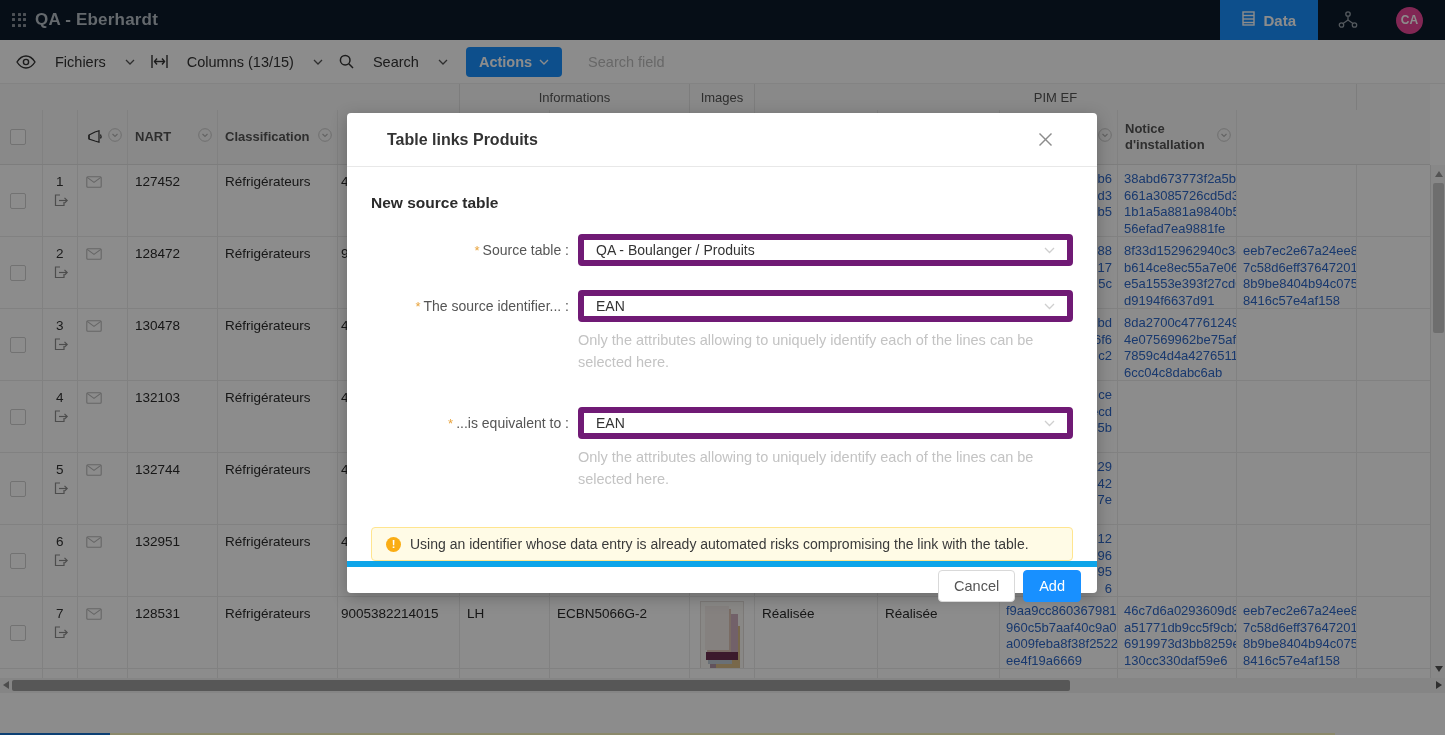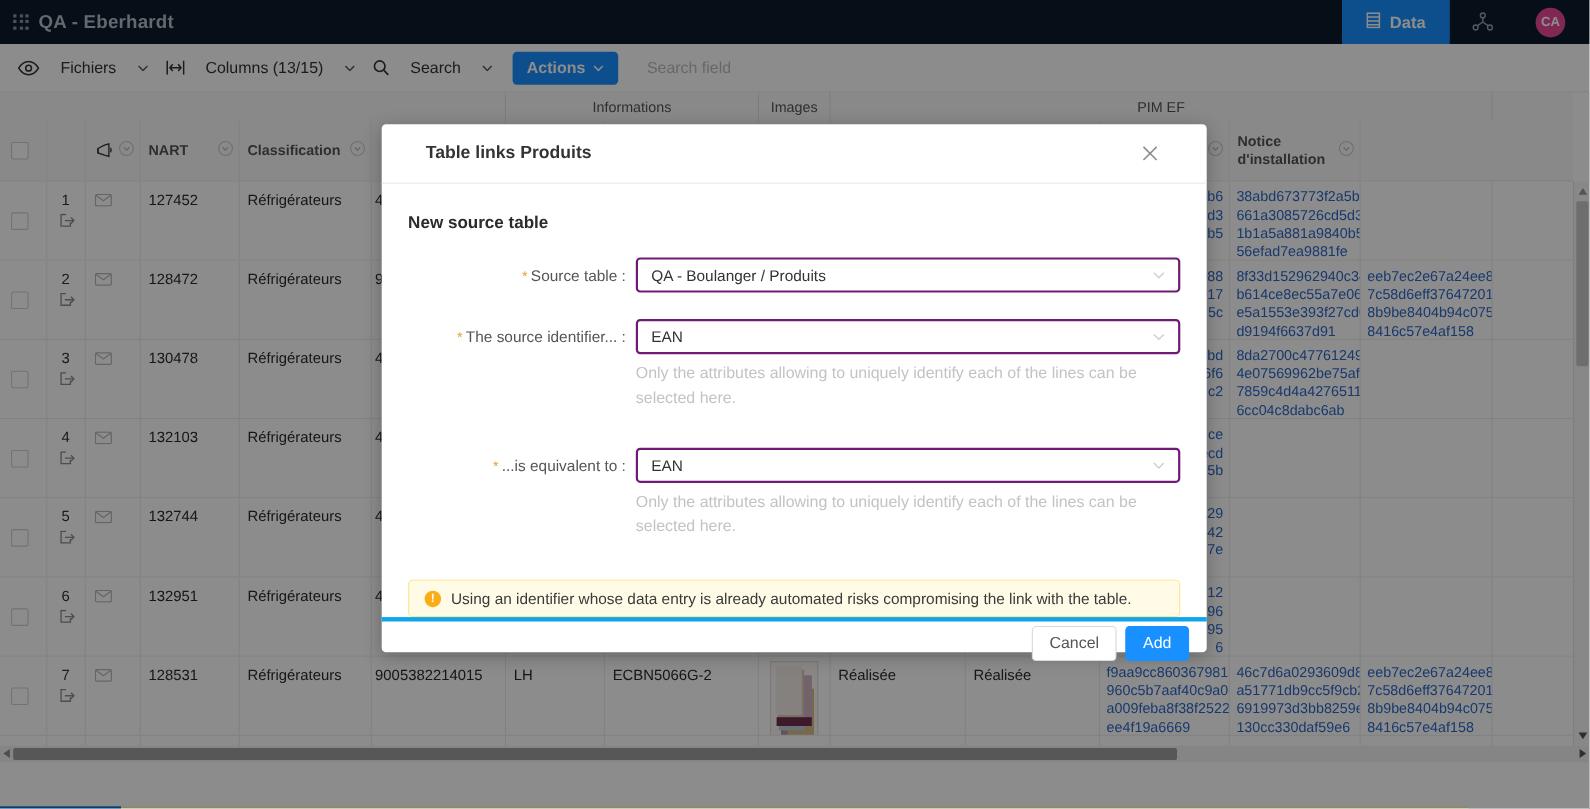--- a/index.html
+++ b/index.html
@@ -83,27 +83,27 @@
   .overlay { position:absolute; inset:0; background:rgba(0,0,0,0.45); z-index:10; }
   .modal { position:absolute; left:347px; top:113px; width:750px; height:480px; background:#fff; border-radius:4px; box-shadow:0 4px 16px rgba(0,0,0,0.25); z-index:20; display:flex; flex-direction:column; }
   .modal-head { height:54px; border-bottom:1px solid #e8e8e8; display:flex; align-items:center; padding:0 40px; flex:none; }
   .modal-title { font-size:16px; font-weight:600; color:#333; }
   .modal-close { margin-left:auto; cursor:pointer; display:flex; padding:4px; }
   .modal-body { padding:27px 24px 0 24px; flex:1; }
   .section-title { font-size:15.5px; font-weight:700; color:#2b2b2b; margin-bottom:22px; }
   .form-item { display:flex; align-items:center; }
   .form-label { width:198px; text-align:right; font-size:14px; color:#555; margin-right:9px; flex:none; }
   .req { color:#e8a33d; margin-right:3px; font-size:13px; }
-  .select { width:495px; height:32px; border:2px solid #701a75; border-radius:4px; background:#fff; display:flex; align-items:center; padding:0 12px; font-size:14px; color:#333; cursor:pointer; }
+  .select { width:495px; height:32px; border:6px solid #701a75; border-radius:4px; background:#fff; display:flex; align-items:center; padding:0 12px; font-size:14px; color:#333; cursor:pointer; }
   .select svg { margin-left:auto; }
   .help { width:500px; margin:7px 0 0 207px; font-size:14.5px; color:#c3c3c3; line-height:22px; }
   .mb24 { margin-bottom:24px; } .mb34 { margin-bottom:34px; }
   .warn { margin-top:37px; background:#fffbe6; border:1px solid #ffe58f; border-radius:4px; padding:8px 14px; display:flex; align-items:center; gap:9px; font-size:14px; color:#3a3a3a; }
   .warn-icon { width:15px; height:15px; border-radius:50%; background:#faad14; color:#fff; font-size:11px; font-weight:700; display:flex; align-items:center; justify-content:center; flex:none; }
-  .modal-foot { height:43px; border-top:4px solid #0ea5e9; display:flex; align-items:center; justify-content:flex-end; gap:8px; padding:0 16px; flex:none; }
+  .modal-foot { height:43px; border-top:6px solid #0ea5e9; display:flex; align-items:center; justify-content:flex-end; gap:8px; padding:0 16px; flex:none; }
   .btn { height:32px; border-radius:4px; font-size:14.5px; padding:0 15px; cursor:pointer; font-family:inherit; }
   .btn-cancel { background:#fff; border:1px solid #d9d9d9; color:#555; }
   .btn-add { background:#1890ff; border:1px solid #1890ff; color:#fff; }
 </style>
 </head>
 <body>
 
 <div class="app">
 
   <div class="topbar">

